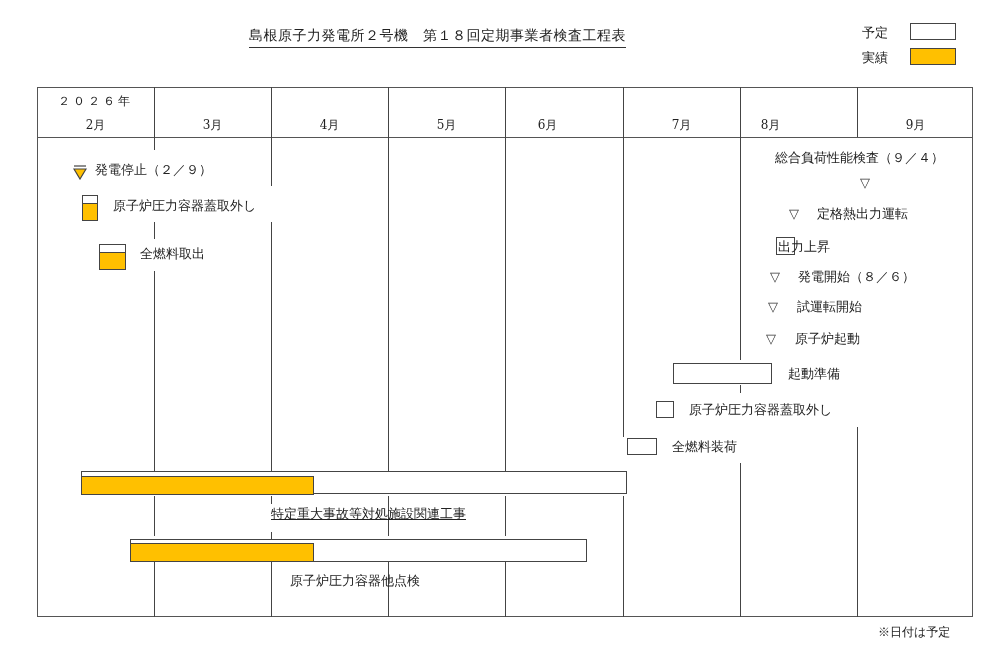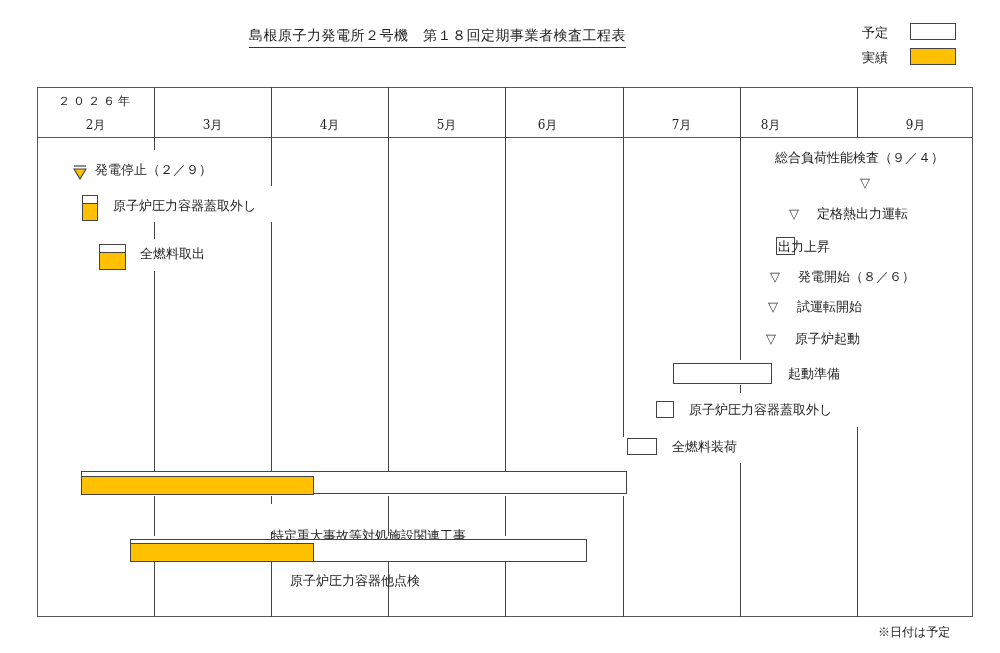--- a/index.html
+++ b/index.html
@@ -118,19 +118,19 @@
 <div class="lbl" style="left:788px;top:366px;">起動準備</div>
 
 <div class="box" style="left:656px;top:401px;width:18px;height:17px;"></div>
 <div class="lbl" style="left:689px;top:402px;">原子炉圧力容器蓋取外し</div>
 
 <div class="box" style="left:627px;top:438px;width:30px;height:17px;"></div>
 <div class="lbl" style="left:672px;top:439px;">全燃料装荷</div>
 
 <div class="box" style="left:81px;top:471px;width:546px;height:23px;"></div>
 <div class="box actual" style="left:81px;top:476px;width:233px;height:19px;"></div>
-<div class="lbl" style="left:271px;top:528px;text-decoration:underline;">特定重大事故等対処施設関連工事</div>
+<div class="lbl" style="left:271px;top:506px;text-decoration:underline;">特定重大事故等対処施設関連工事</div>
 
 <div class="box" style="left:130px;top:539px;width:457px;height:23px;"></div>
 <div class="box actual" style="left:130px;top:543px;width:184px;height:19px;"></div>
 <div class="lbl" style="left:290px;top:573px;">原子炉圧力容器他点検</div>
 
 <div class="note" style="left:878px;top:624px;">※日付は予定</div>
 
 </body></html>

